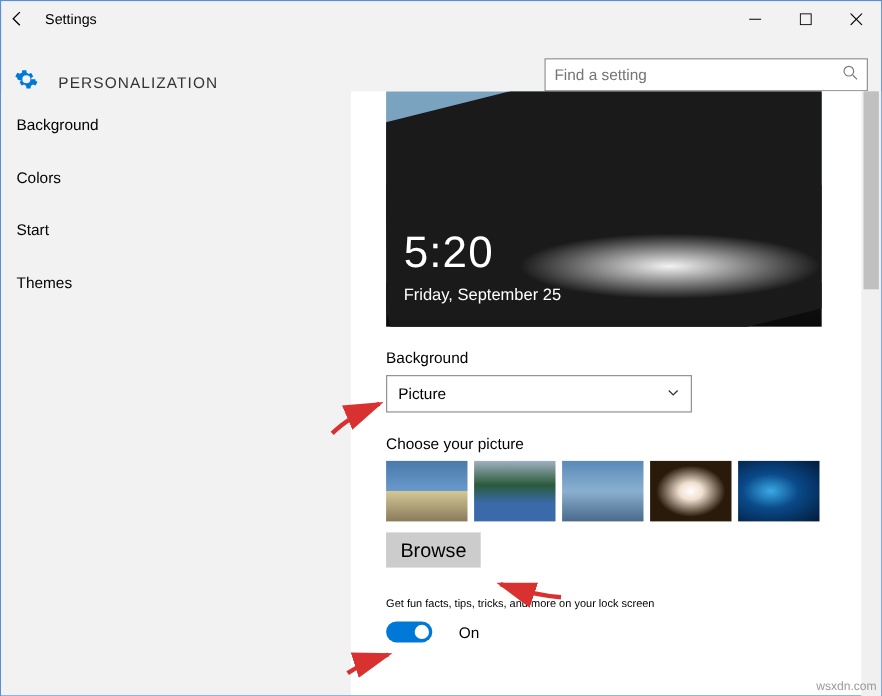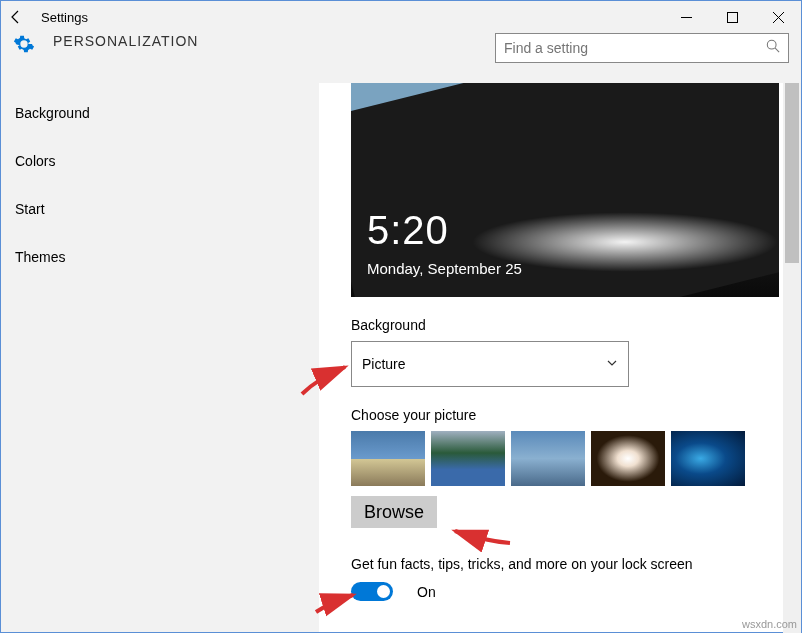--- a/index.html
+++ b/index.html
@@ -3,51 +3,51 @@
 <meta charset="utf-8">
 <style>
 * { box-sizing: border-box; margin: 0; padding: 0; font-family: "Segoe UI", Arial, sans-serif; }
 body { width: 802px; height: 633px; background: #fff; position: relative; overflow: hidden; }
 .window { width: 802px; height: 633px; border: 1px solid #5a8fd6; background: #f2f2f2; position: relative; }
 .titlebar { height: 32px; display: flex; align-items: center; padding: 0 0 0 0; }
 .back-arrow { width: 30px; height: 30px; display: flex; align-items: center; justify-content: center; cursor: pointer; }
 .title { font-size: 13px; margin-left: 10px; color: #000; }
 .controls { margin-left: auto; display: flex; }
 .ctrl { width: 46px; height: 32px; display: flex; align-items: center; justify-content: center; cursor: pointer; }
-.header { height: 50px; display: flex; align-items: flex-start; padding: 0 12px; }
+.header { height: 50px; display: flex; align-items: flex-end; padding: 0 12px; }
 .gear { width: 22px; height: 22px; margin-right: 18px; color: #0078d7; }
 .page-title { font-size: 14px; letter-spacing: 1px; color: #333; }
 .search-wrap { margin-left: auto; }
 .search { width: 294px; height: 30px; border: 1px solid #888; background: #fff; display: flex; align-items: center; padding: 0 8px; }
 .search input { border: none; outline: none; flex: 1; font-size: 14px; color: #555; background: transparent; }
 .search .sicon { color: #777; }
 .content { display: flex; height: calc(100% - 82px); }
 .sidebar { width: 318px; background: #f2f2f2; padding-top: 6px; }
 .side-item { height: 48px; display: flex; align-items: center; padding: 0 14px; font-size: 14px; color: #000; cursor: pointer; }
 .side-item.active { background: #a4c5f3; }
 .main { flex: 1; background: #fff; padding: 0 0 0 32px; position: relative; overflow: hidden; }
-.preview { width: 428px; height: 214px; position: relative; background: linear-gradient(to bottom, #7aa3c0 0%, #7aa3c0 40%, #2a2a2a 40%, #0a0a0a 100%); overflow: hidden; }
+.preview { width: 396px; height: 214px; position: relative; background: linear-gradient(to bottom, #7aa3c0 0%, #7aa3c0 40%, #2a2a2a 40%, #0a0a0a 100%); overflow: hidden; }
 .preview::before { content: ''; position: absolute; bottom: 40px; left: 0; right: 0; height: 60px; background: linear-gradient(to bottom, rgba(255,255,255,0) 0%, rgba(240,240,250,0.9) 50%); }
 .hill { position: absolute; top: 38px; left: -40px; width: 600px; height: 260px; background: #1a1a1a; transform: rotate(-14deg); transform-origin: top left; }
 .whitefog { position: absolute; bottom: 25px; left: 120px; right: 0; height: 60px; background: radial-gradient(ellipse at center, rgba(255,255,255,0.95) 0%, rgba(255,255,255,0) 70%); }
 .time { position: absolute; left: 16px; bottom: 44px; color: #fff; font-size: 40px; font-weight: 300; letter-spacing: 1px; }
 .date { position: absolute; left: 16px; bottom: 20px; color: #fff; font-size: 15px; }
 .section-label { font-size: 14px; color: #000; margin-top: 20px; margin-bottom: 8px; }
-.dropdown { width: 278px; height: 46px; border: 1px solid #888; background: #fff; display: flex; align-items: center; padding: 0 10px; cursor: pointer; position: relative; }
+.dropdown { width: 278px; height: 34px; border: 1px solid #888; background: #fff; display: flex; align-items: center; padding: 0 10px; cursor: pointer; position: relative; }
 .dropdown span { font-size: 14px; }
 .chev { margin-left: auto; }
 .thumbs { display: flex; gap: 6px; margin-top: 4px; }
 .thumb { width: 74px; height: 55px; background: #3a5a7a; cursor: pointer; position: relative; overflow: hidden; }
 .thumb.t1 { background: linear-gradient(to bottom, #4a7aaa 0%, #6a9acc 50%, #d4c896 50%, #8a7a5a 100%); }
 .thumb.t2 { background: linear-gradient(to bottom, #a0b0c0 0%, #2a5a3a 40%, #3a6aaa 70%); }
 .thumb.t3 { background: linear-gradient(to bottom, #5a8aba 0%, #8ab0d0 50%, #4a6a8a 100%); }
 .thumb.t4 { background: radial-gradient(ellipse at center, #fff 0%, #f0e0d0 20%, #2a1a0a 60%); }
 .thumb.t5 { background: radial-gradient(ellipse at 40% 50%, #3aaae5 0%, #0a4a8a 40%, #021a3a 100%); }
 .browse-btn { width: 86px; height: 32px; background: #ccc; border: none; font-size: 18px; margin-top: 10px; cursor: pointer; }
-.toggle-label { font-size: 14px; margin-top: 28px; margin-bottom: 10px; }
+.toggle-label { font-size: 10px; margin-top: 28px; margin-bottom: 10px; }
 .toggle-row { display: flex; align-items: center; gap: 24px; }
 .toggle { width: 42px; height: 19px; background: #0078d7; border-radius: 10px; position: relative; cursor: pointer; }
 .toggle::after { content: ''; position: absolute; right: 3px; top: 3px; width: 13px; height: 13px; background: #fff; border-radius: 50%; }
 .toggle-text { font-size: 14px; }
 .scrollbar { position: absolute; right: 0; top: 82px; width: 18px; bottom: -1px; background: #f0f0f0; }
 .scrollthumb { position: absolute; top: 0; left: 2px; right: 2px; height: 180px; background: #c0c0c0; }
 .annotation-arrow { position: absolute; pointer-events: none; z-index: 100; }
 .watermark { position: absolute; bottom: 2px; right: 4px; font-size: 11px; color: #999; z-index: 200; }
 </style>
 </head>
@@ -107,21 +107,21 @@
       <div class="side-item">Colors</div>
       <div class="side-item">Start</div>
       <div class="side-item">Themes</div>
     </div>
 
     <div class="main">
       <div class="preview">
         <div class="hill"></div>
         <div class="whitefog"></div>
         <div class="time">5:20</div>
-        <div class="date">Monday, September 25</div>
+        <div class="date">Friday, September 25</div>
       </div>
 
       <div class="section-label">Background</div>
       <div class="dropdown">
         <span>Picture</span>
         <span class="chev">
           <svg width="12" height="12" viewBox="0 0 12 12">
               <path d="M2 4 L6 8 L10 4" stroke="#333" stroke-width="1.2" fill="none"></path>
             </svg>
         </span>

